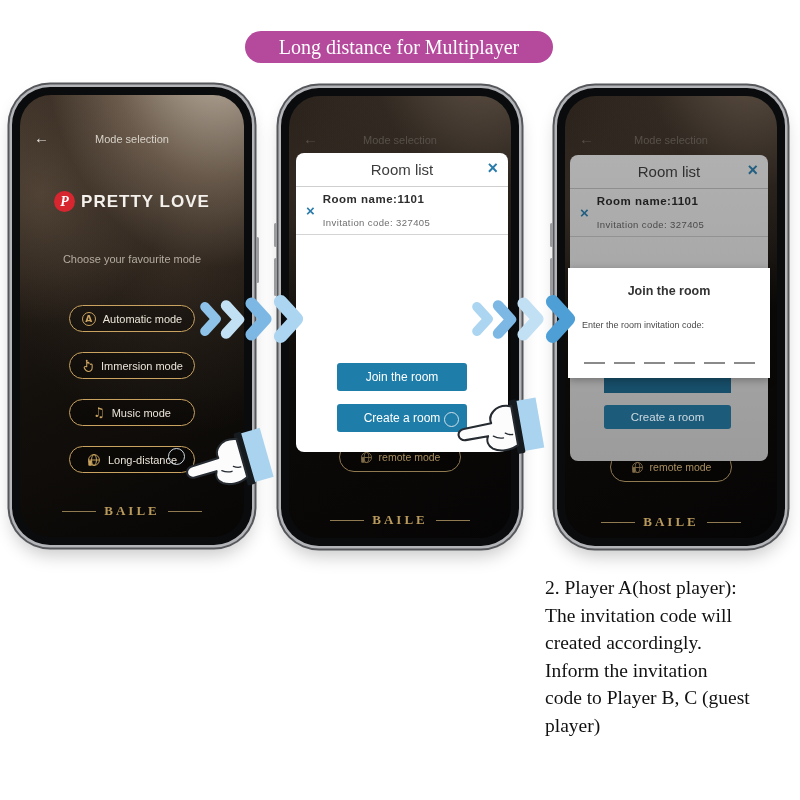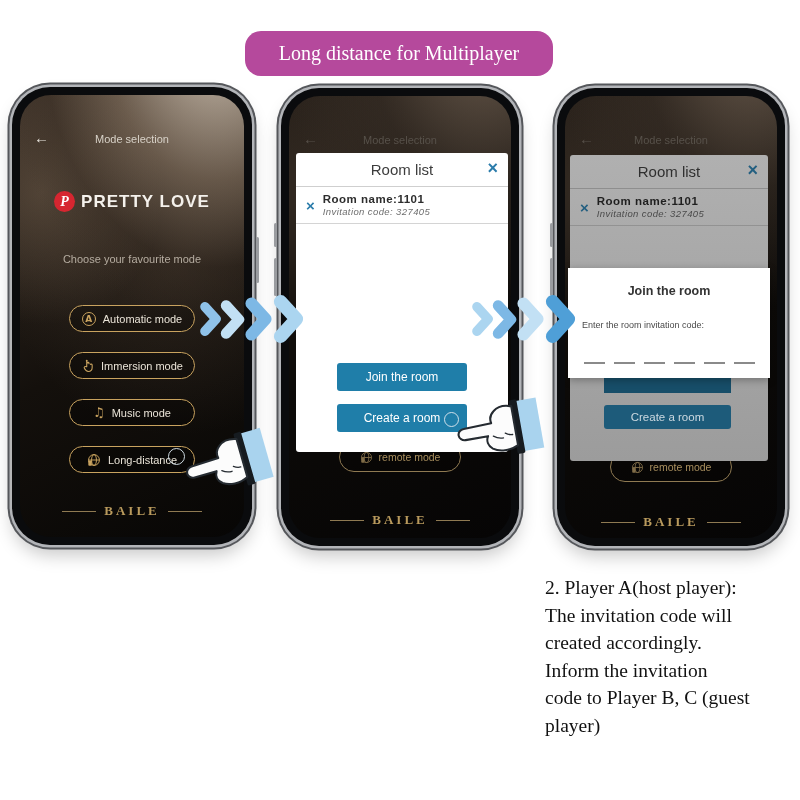--- a/index.html
+++ b/index.html
@@ -1,21 +1,21 @@
 <!DOCTYPE html>
 <html><head>
 <meta charset="utf-8">
 <style>
   html,body{margin:0;padding:0;}
   body{width:800px;height:800px;background:#ffffff;position:relative;
        font-family:"Liberation Sans",sans-serif;overflow:hidden;}
   .abs{position:absolute;}
 
   
-  .banner{left:245px;top:31px;width:308px;height:45px;background:#b5499c;
+  .banner{left:245px;top:31px;width:308px;height:32px;background:#b5499c;
     border-radius:16px;color:#fff;display:flex;align-items:center;justify-content:center;
     font-family:"Liberation Serif",serif;font-size:20px;}
 
   
   .phone{position:absolute;height:458px;background:#0a0b0d;border-radius:38px;
     box-shadow:0 0 0 2.5px #b3b5b9,0 0 0 4.5px #55575b,0 10px 18px rgba(0,0,0,.22);}
   .nub{position:absolute;background:#9a9ca0;width:3px;border-radius:2px;}
   .screen{position:absolute;inset:8px;border-radius:31px;overflow:hidden;}
   .bg-bright{background:
     radial-gradient(130% 90% at 88% -15%, #d2c6b7 0%, rgba(150,130,110,.55) 38%, rgba(60,48,38,.25) 60%, transparent 75%),
@@ -47,29 +47,29 @@
   .gicon{color:#c9a35f;display:flex;align-items:center;justify-content:center;
     font-family:"DejaVu Sans",sans-serif;}
   .a-circle{width:14px;height:14px;border:1.1px solid #c9a35f;border-radius:50%;
     font-size:9px;font-weight:bold;box-sizing:border-box;}
 
   .brand{position:absolute;left:0;right:0;display:flex;justify-content:center;align-items:center;gap:8px;}
   .bline{width:34px;height:1px;background:#8f7a52;}
   .btext{color:#b99a5d;font-family:"Liberation Serif",serif;font-size:13px;font-weight:bold;letter-spacing:3px;}
 
   
-  .modal{position:absolute;background:#ffffff;border-radius:3px;}
+  .modal{position:absolute;background:#ffffff;border-radius:8px;}
   .modal-header{height:33px;display:flex;align-items:center;justify-content:center;
     border-bottom:1px solid #cfcfcf;position:relative;}
   .modal-title{font-size:15px;color:#3c3c3c;}
   .modal-close{position:absolute;right:10px;top:5px;font-size:18px;font-weight:bold;color:#2b7cab;line-height:1.2;}
   .room-item{display:flex;align-items:center;gap:8px;padding:6px 10px;border-bottom:1px solid #d4d4d4;}
   .item-x{color:#2b7cab;font-size:15px;font-weight:bold;}
   .item-name{font-size:11.5px;font-weight:bold;color:#2d2d2d;letter-spacing:.5px;}
-  .item-code{font-size:9.5px;color:#6e6e6e;margin-top:1px;letter-spacing:.4px;font-style:italic;}
+  .item-code{font-size:9.5px;color:#6e6e6e;margin-top:12px;letter-spacing:.4px;}
   .teal-btn{position:absolute;left:41px;width:130px;height:28px;background:#1f7ea9;color:#fff;
     border-radius:3px;display:flex;align-items:center;justify-content:center;font-size:12px;}
 
   
   .modal-dim{background:linear-gradient(#b0b0b0,#9c9c9c);}
   .modal-dim .modal-header{border-bottom:1px solid #8e8e8e;}
   .modal-dim .modal-title{color:#2f2f2f;}
   .modal-dim .modal-close{color:#235f80;}
   .modal-dim .room-item{border-bottom:1px solid #929292;}
   .modal-dim .item-x{color:#235f80;}

